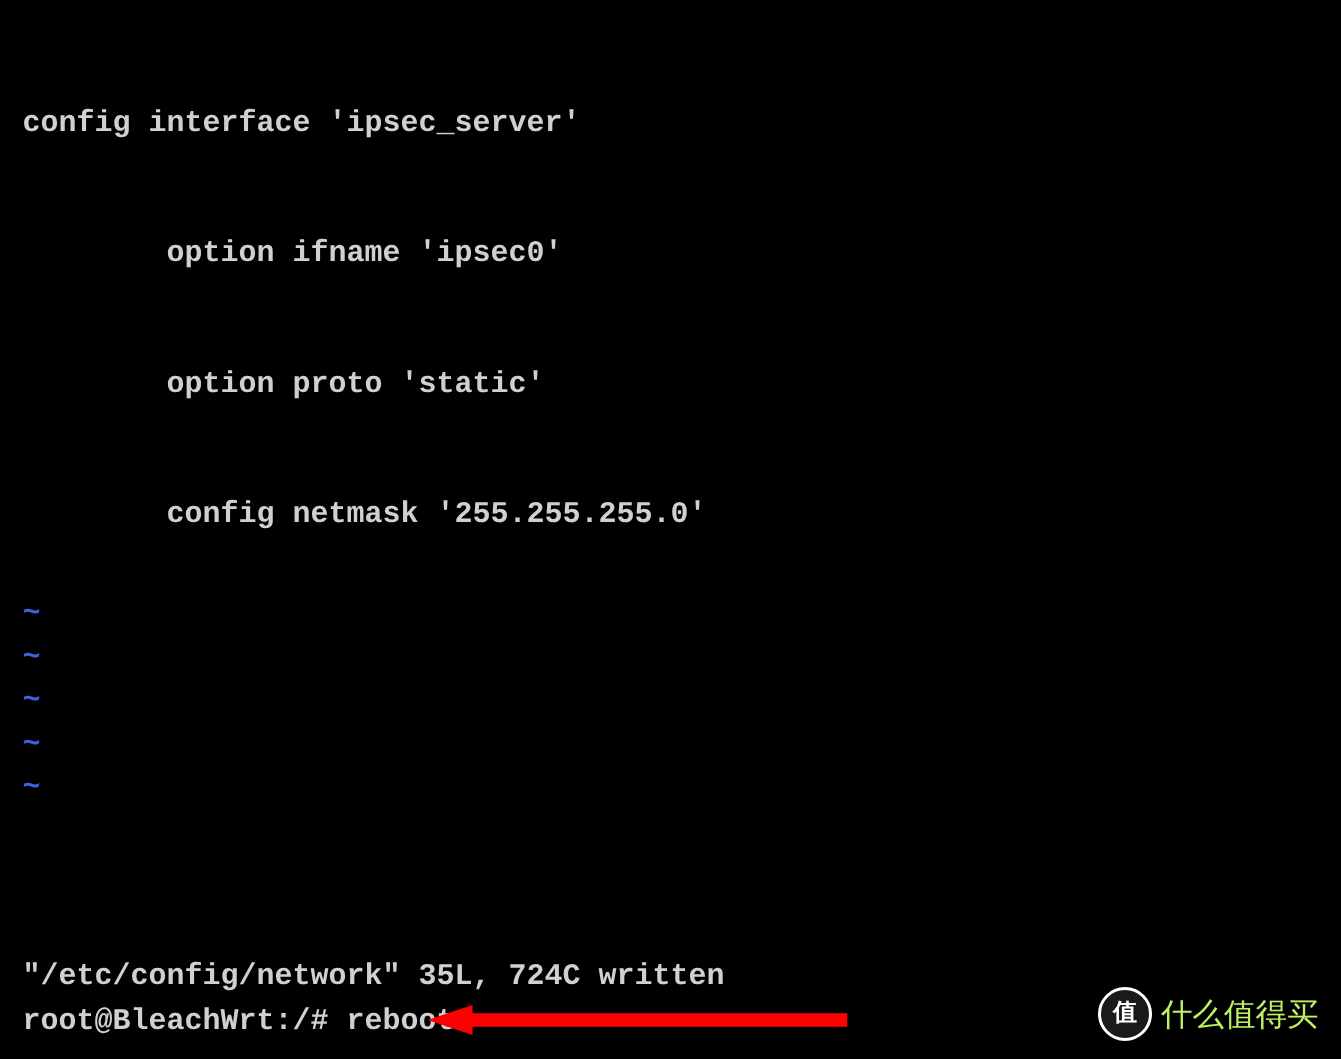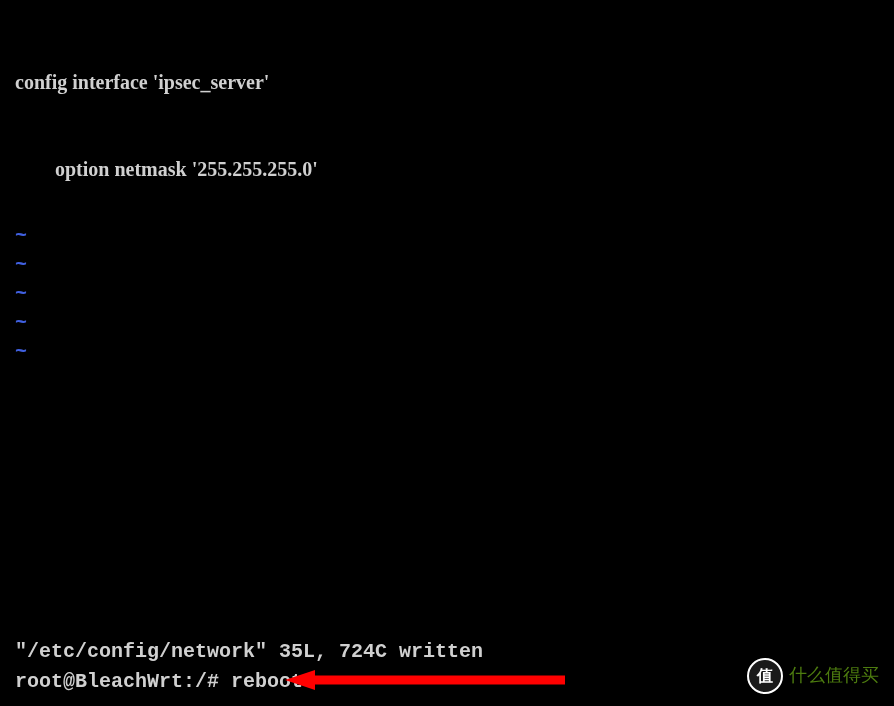--- a/index.html
+++ b/index.html
@@ -15,21 +15,20 @@
       font-size: 20px;
       font-weight: bold;
       color: #d0d0d0;
       position: relative;
       overflow: hidden;
       padding: 10px 15px;
       line-height: 1.45;
     }
     .config-block {
       white-space: pre;
-      font-family: Liberation Serif, serif;
     }
     .tilde-line {
       color: #4060e0;
       font-weight: bold;
     }
     .status-line {
       position: absolute;
       bottom: 40px;
       left: 15px;
       white-space: pre;
@@ -64,35 +63,37 @@
       border: 2px solid #fff;
       display: flex;
       align-items: center;
       justify-content: center;
       color: #fff;
       font-size: 16px;
       font-weight: bold;
       font-family: sans-serif;
     }
     .watermark-text {
-      color: #4d7c0f;
-      font-family: Liberation Mono, monospace;
-      font-size: 18px;
+      color: #bef264;
+      font-family: Liberation Serif, serif;
+      font-size: 21px;
       font-weight: normal;
     }
     .tildes {
       margin-top: 8px;
     }
   </style>
 </head>
 <body>
 
 <div class="config-block">
   <div>config interface 'ipsec_server'</div>
-  <div>        option netmask '255.255.255.0'</div>
+  <div>        option ifname 'ipsec0'</div>
+  <div>        option proto 'static'</div>
+  <div>        config netmask '255.255.255.0'</div>
 </div>
 
 <div class="tildes">
   <div class="tilde-line">~</div>
   <div class="tilde-line">~</div>
   <div class="tilde-line">~</div>
   <div class="tilde-line">~</div>
   <div class="tilde-line">~</div>
 
 </div>

